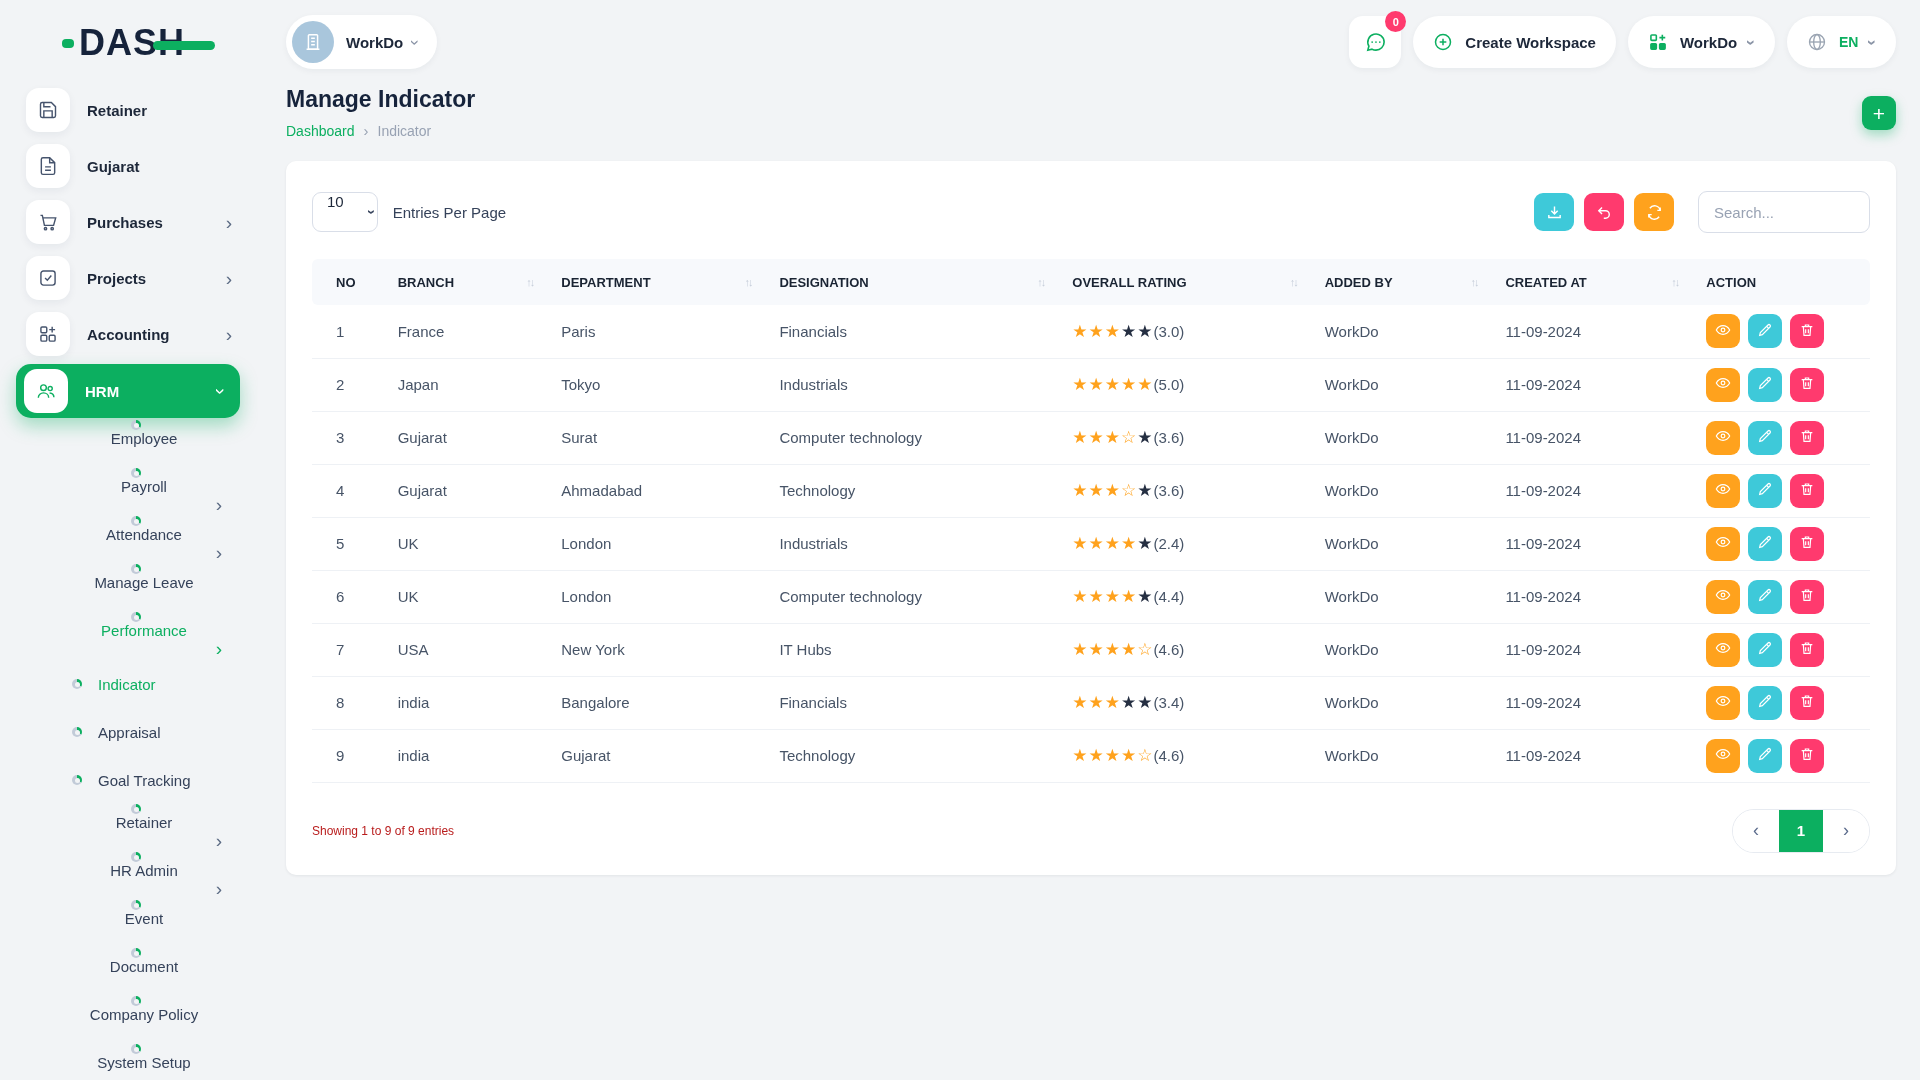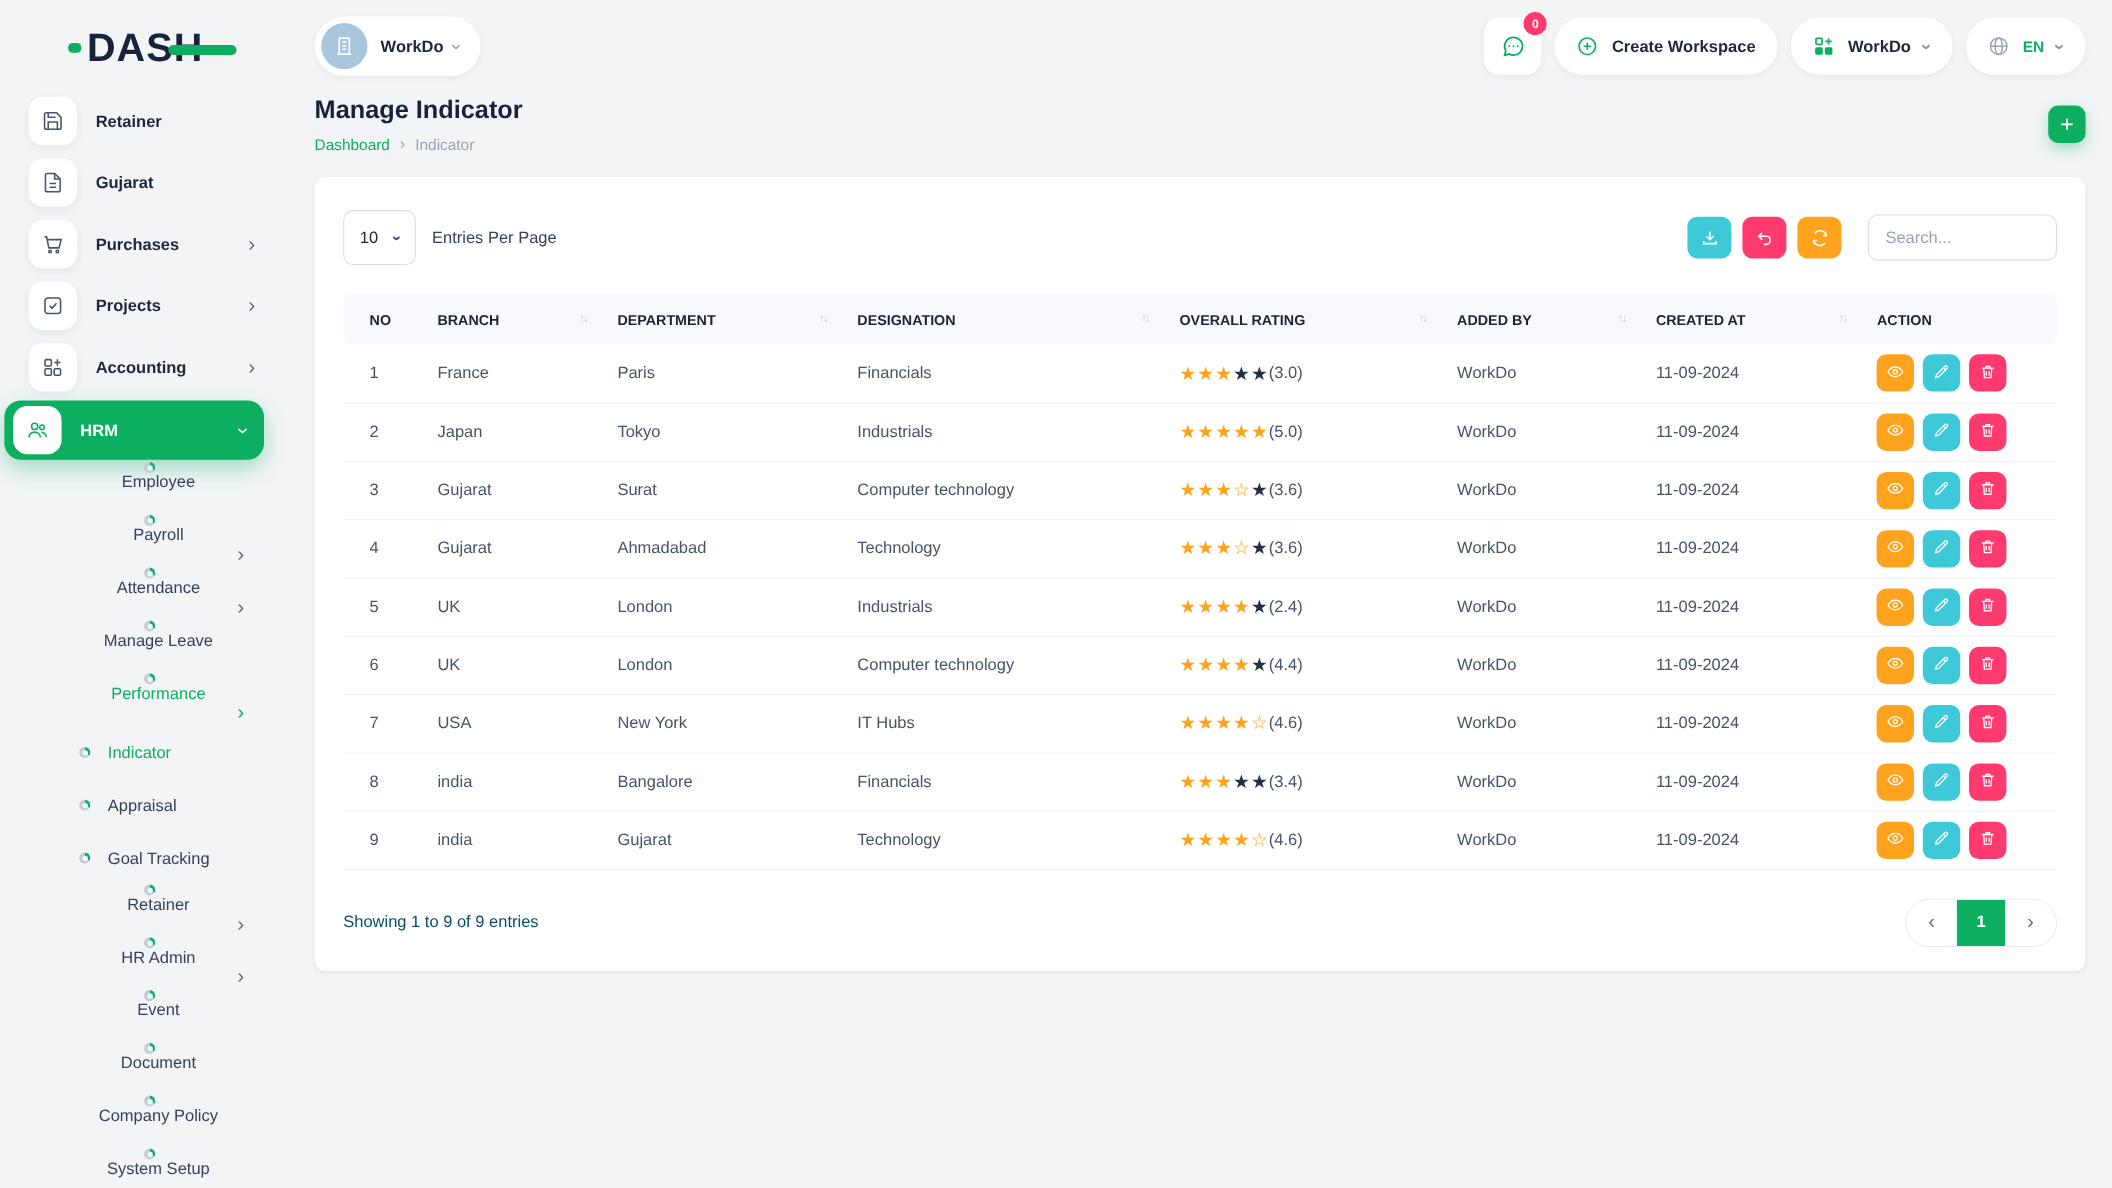--- a/index.html
+++ b/index.html
@@ -20,21 +20,21 @@
 
   .side-item { display:flex; align-items:center; cursor:pointer; }
   .side-item.lvl0 { height:56px; padding:0 26px; }
   .icon-box { width:44px; height:44px; border-radius:13px; background:#fff; box-shadow:0 3px 8px rgba(25,39,62,.06);
               display:flex; align-items:center; justify-content:center; color:#46546d; flex:0 0 44px; }
   .icon-box svg { width:20px; height:20px; }
   .side-label { margin-left:17px; font-size:15px; font-weight:600; color:#1d2739; white-space:nowrap; }
   .side-arrow { margin-left:auto; color:#5c6b84; font-size:19px; line-height:1; }
   .side-arrow.down { transform:rotate(90deg); }
 
-  .side-item.lvl0.active { background:var(--green,#0caf60); border-radius:15px; margin:2px 18px 2px 4px; height:54px; padding:0 16px 0 8px;
+  .side-item.lvl0.active { background:var(--green,#0caf60); border-radius:15px; margin:2px 18px 2px 16px; height:54px; padding:0 16px 0 8px;
                            box-shadow:0 8px 18px rgba(12,175,96,.35); }
   .side-item.lvl0.active .icon-box { box-shadow:none; color:var(--green,#0caf60); }
   .side-item.lvl0.active .side-label { color:#fff; }
   .side-item.lvl0.active .side-arrow { color:#fff; }
 
   .side-item.lvl1 { height:48px; padding:0 36px 0 50px;flex-direction:column; }
   .side-item.lvl2 { height:48px; padding:0 36px 0 72px; }
   .side-item.lvl1 .side-label, .side-item.lvl2 .side-label { font-weight:500; color:#35425a; margin-left:16px; }
   .bullet { width:10px; height:10px; border-radius:50%; flex:0 0 10px; position:relative;
             background:conic-gradient(var(--green,#0caf60) 0 120deg, #c2cbd8 120deg 360deg); }
@@ -72,21 +72,21 @@
   .breadcrumb { margin-top:9px; font-size:14px; display:flex; align-items:center; gap:9px; }
   .crumb-link { color:var(--green,#0caf60); cursor:pointer; }
   .crumb-sep { color:#98a2b3; font-size:15px; }
   .crumb-current { color:#98a2b3; }
   .add-btn { margin-left:auto; margin-top:10px; width:34px; height:34px; border:none; border-radius:9px; background:var(--green,#0caf60);
              color:#fff; font-size:21px; line-height:1; cursor:pointer; box-shadow:0 5px 12px rgba(12,175,96,.35); }
 
   
   .card { margin-top:22px; background:#fff; border-radius:10px; box-shadow:0 1px 3px rgba(16,24,40,.07); padding:30px 26px 22px; }
   .controls { display:flex; align-items:center; }
-  .select-box { display:flex; align-items:center; gap:14px; border:1px solid #d9dee8; border-radius:9px; height:50px; padding:0 14px; cursor:pointer;
+  .select-box { display:flex; gap:14px; border:1px solid #d9dee8; border-radius:9px; height:40px; padding:0 14px; cursor:pointer;
                 font-size:15px; color:#1d2739; background:#fff; }
   .select-box .chev { font-size:15px; color:#39465e; font-weight:700; }
   .entries-label { margin-left:15px; font-size:15px; color:#35425a; }
   .controls-right { margin-left:auto; display:flex; align-items:center; gap:10px;justify-content:center; }
   .sq-btn { width:40px; height:38px; border:none; border-radius:9px; color:#fff; cursor:pointer; display:flex; align-items:center; justify-content:center; }
   .sq-btn svg { width:17px; height:17px; }
   .sq-btn.cyan { background:var(--cyan,#3ec9d9); }
   .sq-btn.pink { background:var(--pink,#ff3a6e); }
   .sq-btn.orange { background:var(--orange,#ffa21d); }
   .search-input { margin-left:14px; width:172px; height:42px; border:1px solid #d9dee8; border-radius:9px; padding:0 15px;
@@ -111,21 +111,21 @@
   .rating-text { font-size:15px; color:#475467; }
   .act-group { display:flex; gap:8px; }
   .act { width:34px; height:34px; border:none; border-radius:9px; color:#fff; cursor:pointer; display:flex; align-items:center; justify-content:center; }
   .act svg { width:16px; height:16px; }
   .act.view { background:var(--orange,#ffa21d); }
   .act.edit { background:var(--cyan,#3ec9d9); }
   .act.del  { background:var(--pink,#ff3a6e); }
 
   
   .card-footer { display:flex; align-items:center; margin-top:26px; }
-  .showing { font-size:15px; color:#0c4a6e; }
+  .showing { font-size:12px; color:#b91c1c; }
   .pagination { margin-left:auto; display:flex; align-items:center; border:1px solid #e7ebf1; border-radius:22px; overflow:hidden; background:#fff; }
   .page-nav { width:46px; height:42px; background:#fff; border:none; color:#5b6b8c; font-size:18px; cursor:pointer; }
   .page-num { width:44px; height:42px; background:var(--green,#0caf60); color:#fff; font-size:15px; font-weight:600; border:none; cursor:pointer; }
 </style>
 </head>
 <body>
 
 <div class="app">
 
   <aside class="sidebar">

